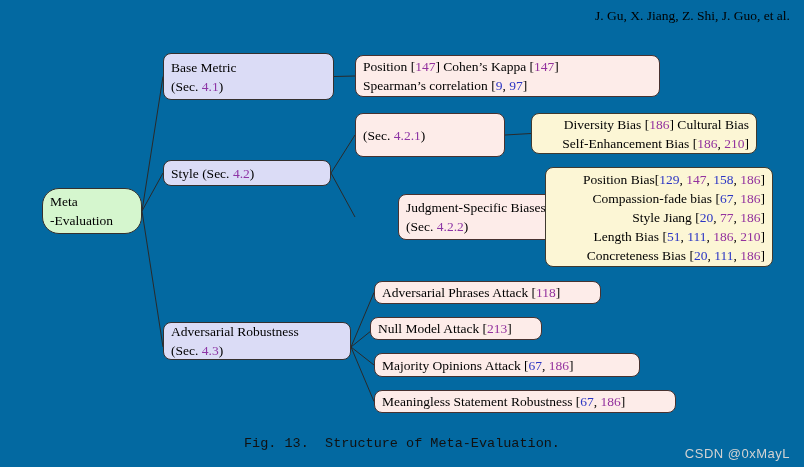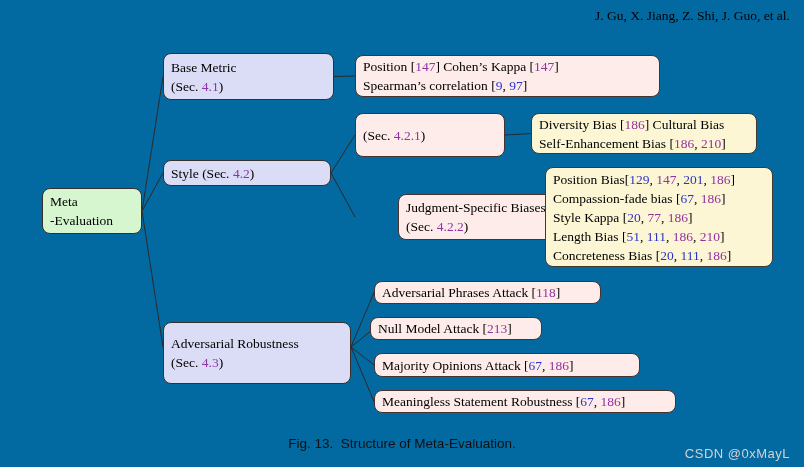--- a/index.html
+++ b/index.html
@@ -19,29 +19,29 @@
     display:flex;
     flex-direction:column;
     justify-content:center;
     font-size:13.5px;
     color:#000;
   }
   .node .nline{line-height:19px;white-space:nowrap;}
   .root{background:var(--fill-root);}
   .branch{background:var(--fill-branch);}
   .pink{background:var(--fill-pink);border-color:#483230;}
-  .yellow{background:var(--fill-yellow);border-color:#3f3a30;}
+  .yellow{background:var(--fill-yellow);border-color:#3f3a30;align-items:flex-end;}
 
   .seg-cb{color:var(--c-blue);}
   .seg-cp{color:var(--c-purple);}
   .seg-sec{color:var(--c-sec);}
 
   .caption{
     position:absolute;left:0;top:436px;width:100%;
-    text-align:center;font-family:Liberation Sans, sans-serif;
+    text-align:center;font-family:Liberation Mono, monospace;
     font-size:13.5px;color:#111;white-space:pre;
   }
   .watermark{
     position:absolute;top:446px;right:14px;
     font-family:"Liberation Sans","DejaVu Sans",sans-serif;
     font-size:13px;color:#d2d2d2;letter-spacing:0.5px;white-space:pre;
   }
 </style>
 </head>
 <body>
@@ -58,54 +58,54 @@
       <line x1="331" y1="173" x2="355" y2="217" stroke="#2a2a2a" stroke-width="1"></line>
       <line x1="505" y1="135" x2="531" y2="133.5" stroke="#2a2a2a" stroke-width="1"></line>
       <line x1="527" y1="217" x2="545" y2="217" stroke="#2a2a2a" stroke-width="1"></line>
       <line x1="351" y1="347" x2="374" y2="292.5" stroke="#2a2a2a" stroke-width="1"></line>
       <line x1="351" y1="347" x2="374" y2="328.5" stroke="#2a2a2a" stroke-width="1"></line>
       <line x1="351" y1="347" x2="374" y2="365" stroke="#2a2a2a" stroke-width="1"></line>
       <line x1="351" y1="347" x2="374" y2="401.5" stroke="#2a2a2a" stroke-width="1"></line>
     </svg>
 
   <div id="nodes">
-      <div class="node root" style="left: 42px; top: 188px; width: 100px; height: 46px;">
+      <div class="node root" style="left: 42px; top: 188px; width: 100px; height: 46px; border-radius: 17px;">
         <div class="nline"><span class="">Meta</span></div>
         <div class="nline"><span class="">-Evaluation</span></div>
       </div>
       <div class="node branch" style="left: 163px; top: 53px; width: 171px; height: 47px;">
         <div class="nline"><span class="">Base Metric</span></div>
         <div class="nline"><span class="">(Sec. </span><span class="seg-sec">4.1</span><span class="">)</span></div>
       </div>
       <div class="node branch" style="left: 163px; top: 160px; width: 168px; height: 26px;">
         <div class="nline"><span class="">Style (Sec. </span><span class="seg-sec">4.2</span><span class="">)</span></div>
       </div>
-      <div class="node branch" style="left: 163px; top: 322px; width: 188px; height: 62px;">
+      <div class="node branch" style="left: 163px; top: 322px; width: 188px; height: 38px;">
         <div class="nline"><span class="">Adversarial Robustness</span></div>
         <div class="nline"><span class="">(Sec. </span><span class="seg-sec">4.3</span><span class="">)</span></div>
       </div>
       <div class="node pink" style="left: 355px; top: 55px; width: 305px; height: 42px;">
         <div class="nline"><span class="">Position [</span><span class="seg-cp">147</span><span class="">] Cohen’s Kappa [</span><span class="seg-cp">147</span><span class="">]</span></div>
         <div class="nline"><span class="">Spearman’s correlation [</span><span class="seg-cb">9</span><span class="">, </span><span class="seg-cb">97</span><span class="">]</span></div>
       </div>
       <div class="node pink" style="left: 355px; top: 113px; width: 150px; height: 44px;">
         <div class="nline"><span class="">(Sec. </span><span class="seg-sec">4.2.1</span><span class="">)</span></div>
       </div>
       <div class="node yellow" style="left: 531px; top: 113px; width: 226px; height: 41px;">
         <div class="nline"><span class="">Diversity Bias [</span><span class="seg-cp">186</span><span class="">] Cultural Bias</span></div>
         <div class="nline"><span class="">Self-Enhancement Bias [</span><span class="seg-cp">186</span><span class="">, </span><span class="seg-cp">210</span><span class="">]</span></div>
       </div>
       <div class="node pink" style="left: 355px; top: 194px; width: 172px; height: 46px; margin-left: 43px;">
         <div class="nline"><span class="">Judgment-Specific Biases</span></div>
         <div class="nline"><span class="">(Sec. </span><span class="seg-sec">4.2.2</span><span class="">)</span></div>
       </div>
       <div class="node yellow" style="left: 545px; top: 167px; width: 228px; height: 100px;">
-        <div class="nline"><span class="">Position Bias[</span><span class="seg-cb">129</span><span class="">, </span><span class="seg-cp">147</span><span class="">, </span><span class="seg-cb">201</span><span class="">, </span><span class="seg-cp">186</span><span class="">]</span></div>
+        <div class="nline"><span class="">Position Bias[</span><span class="seg-cb">129</span><span class="">, </span><span class="seg-cp">147</span><span class="">, </span><span class="seg-cb">158</span><span class="">, </span><span class="seg-cp">186</span><span class="">]</span></div>
         <div class="nline"><span class="">Compassion-fade bias [</span><span class="seg-cb">67</span><span class="">, </span><span class="seg-cp">186</span><span class="">]</span></div>
-        <div class="nline"><span class="">Style Kappa [</span><span class="seg-cb">20</span><span class="">, </span><span class="seg-cp">77</span><span class="">, </span><span class="seg-cp">186</span><span class="">]</span></div>
+        <div class="nline"><span class="">Style Jiang [</span><span class="seg-cb">20</span><span class="">, </span><span class="seg-cp">77</span><span class="">, </span><span class="seg-cp">186</span><span class="">]</span></div>
         <div class="nline"><span class="">Length Bias [</span><span class="seg-cb">51</span><span class="">, </span><span class="seg-cb">111</span><span class="">, </span><span class="seg-cp">186</span><span class="">, </span><span class="seg-cp">210</span><span class="">]</span></div>
         <div class="nline"><span class="">Concreteness Bias [</span><span class="seg-cb">20</span><span class="">, </span><span class="seg-cb">111</span><span class="">, </span><span class="seg-cp">186</span><span class="">]</span></div>
       </div>
       <div class="node pink" style="left: 374px; top: 281px; width: 227px; height: 23px;">
         <div class="nline"><span class="">Adversarial Phrases Attack [</span><span class="seg-cp">118</span><span class="">]</span></div>
       </div>
       <div class="node pink" style="left: 370px; top: 317px; width: 172px; height: 23px;">
         <div class="nline"><span class="">Null Model Attack [</span><span class="seg-cp">213</span><span class="">]</span></div>
       </div>
       <div class="node pink" style="left: 374px; top: 353px; width: 266px; height: 24px;">

